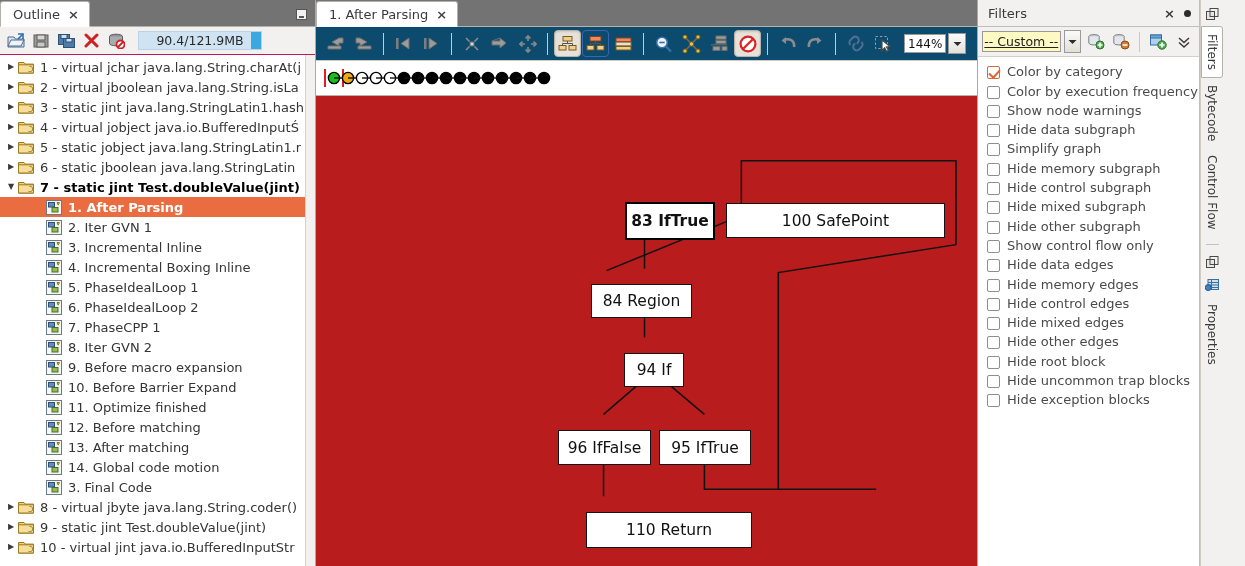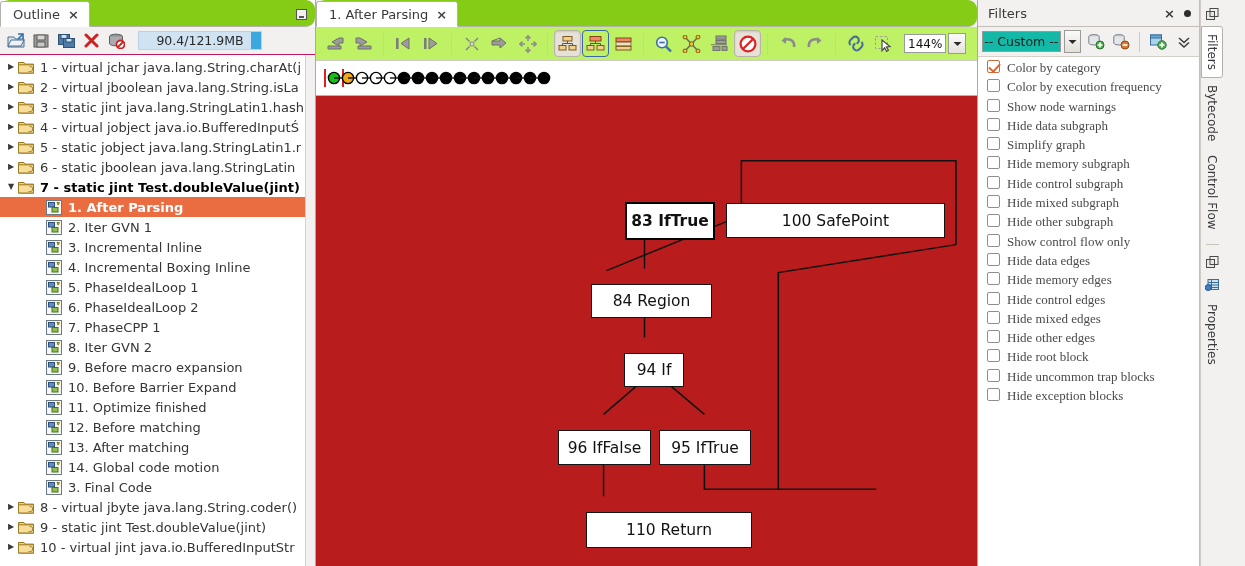--- a/index.html
+++ b/index.html
@@ -18,25 +18,24 @@
 
   
   .outline-panel {
     width: 316px; height: 566px;
     background: #ffffff;
     display: flex; flex-direction: column;
     border-right: 1px solid #a9a9a9;
   }
   .tabstrip {
     height: 27px;
-    background: #84cc16;
+    background: #737373;
     display: flex; align-items: flex-end;
     position: relative;
     border-bottom: 1px solid #b4b1ac;
-    border-radius: 9px;
   }
   .tab {
     height: 26px;
     padding: 0 10px 0 12px;
     display: flex; align-items: center; gap: 8px;
     background: #ffffff;
     border: 1px solid #b4b1ac;
     border-bottom: 1px solid #ffffff;
     border-radius: 3px 3px 0 0;
     font-size: 13px;
@@ -129,21 +128,21 @@
 
   
   .center-panel {
     width: 662px; height: 566px;
     display: flex; flex-direction: column;
     background: #f2f1f0;
     border-right: 1px solid #a9a9a9;
   }
   .graph-toolbar {
     height: 34px;
-    background: #bef264;
+    background: #0c4a6e;
     border-bottom: 1px solid #cfcbc4;
     display: flex; align-items: center;
     padding: 0 6px;
     gap: 1px;
   }
   .gt-btn {
     width: 27px; height: 27px;
     display: flex; align-items: center; justify-content: center;
     cursor: pointer; border-radius: 4px;
     border: 1px solid transparent;
@@ -230,44 +229,43 @@
   .fh-dot { width: 7px; height: 7px; border-radius: 50%; background: #2c2c2c; cursor: pointer; }
   .filters-toolbar {
     height: 30px;
     background: #f2f1f0;
     border-bottom: 1px solid #d4d0c9;
     display: flex; align-items: center;
     padding: 0 4px; gap: 3px;
   }
   .combo {
     width: 84px; height: 21px;
-    border: 1px solid #9a9a9a; background: #14b8a6;
+    border: 1px solid #9a9a9a; background: #fef9c3;
     display: flex; align-items: center; justify-content: center;
-    font-size: 12.5px; color: #222;
+    font-size: 12.5px; color: #222; text-decoration: underline;
   }
   .combo-arrow {
     width: 19px; height: 23px;
     background: linear-gradient(#fbfbfa,#e2dfd8);
     border: 1px solid #9a9a9a;
     display: flex; align-items: center; justify-content: center;
     cursor: pointer;
   }
   .ft-btn {
     width: 24px; height: 24px; display: flex; align-items: center; justify-content: center;
     cursor: pointer;
   }
   .ft-sep { width: 1px; height: 20px; background: #cdc9c2; margin: 0 4px; }
 
   .filter-list { flex: 1; background: #fff; padding-top: 3px; overflow: hidden; }
   .frow {
-    height: 19.3px; display: flex; align-items: flex-start;
+    height: 19.3px; display: flex; align-items: flex-end;
     padding-left: 9px; gap: 7px;
     font-size: 13px; color: #4a4a4a;
     cursor: default;
-    font-family: Liberation Serif, serif;
   }
   .cbox {
     width: 13px; height: 13px; flex: 0 0 13px;
     border: 1px solid #8e8e8e;
     background: #fff;
     position: relative; border-radius: 2px;
   }
   .cbox.checked { border-color: #cf6a3d; }
   .cbox.checked::after {
     content: "";
@@ -818,21 +816,21 @@
           <path d="M338 275 L389 318"></path>
 
           <path d="M288 353 L288 400"></path>
 
           <path d="M389 353 L389 393 L463 393"></path>
         </g>
       </svg>
       <div id="graph-nodes">
           <div class="node selected" style="left: 309px; top: 106px; width: 90px; height: 38px;">83 IfTrue</div>
           <div class="node" style="left: 410px; top: 107px; width: 219px; height: 35px;">100 SafePoint</div>
-          <div class="node" style="left: 275px; top: 188px; width: 121px; height: 34px;">84 Region</div>
+          <div class="node" style="left: 275px; top: 188px; width: 101px; height: 34px;">84 Region</div>
           <div class="node" style="left: 308px; top: 257px; width: 60px; height: 34px;">94 If</div>
           <div class="node" style="left: 242px; top: 334px; width: 93px; height: 35px;">96 IfFalse</div>
           <div class="node" style="left: 343px; top: 334px; width: 92px; height: 35px;">95 IfTrue</div>
           <div class="node" style="left: 270px; top: 416px; width: 166px; height: 36px;">110 Return</div>
         </div>
     </div>
   </div>
 
   <div class="right-panel">
     <div class="filters-col">

